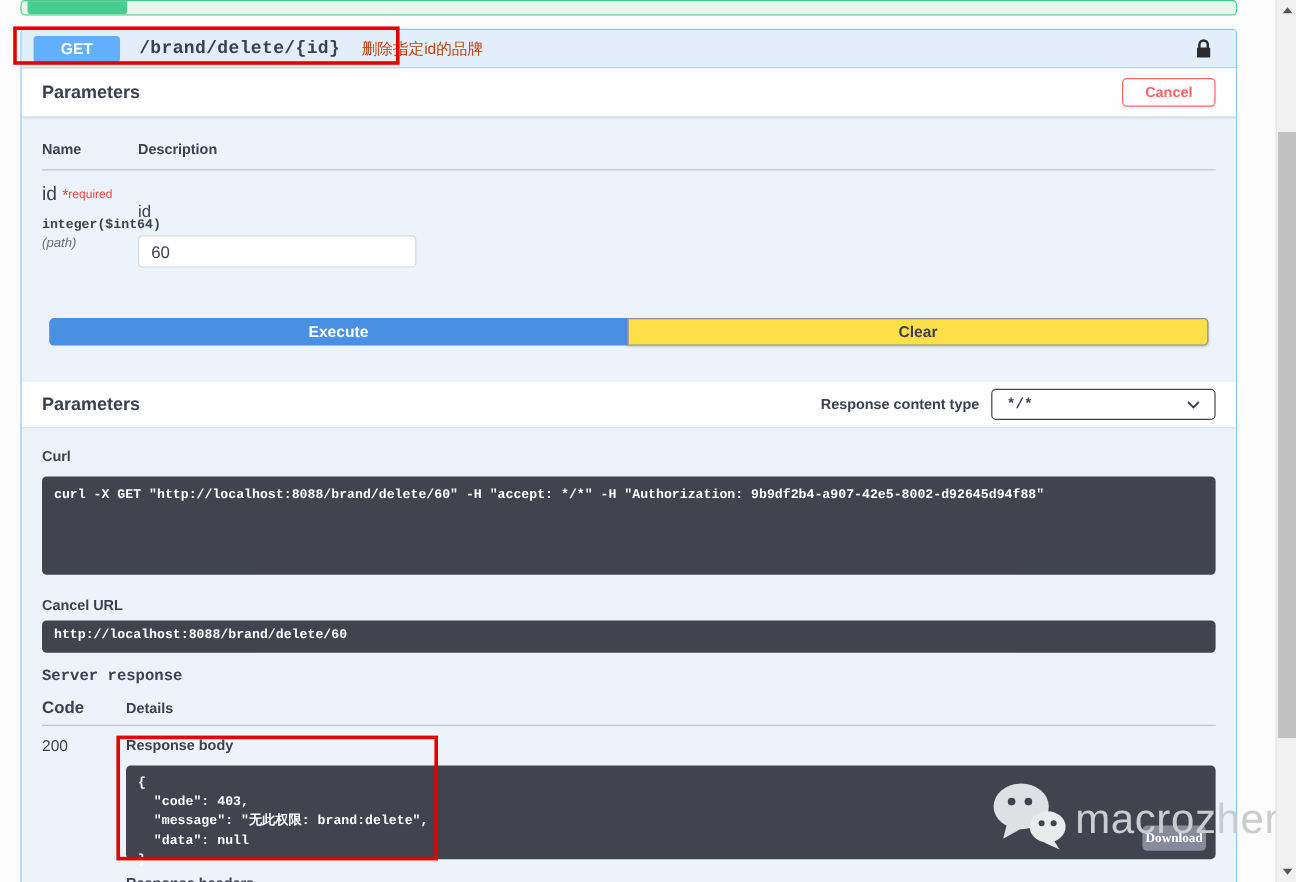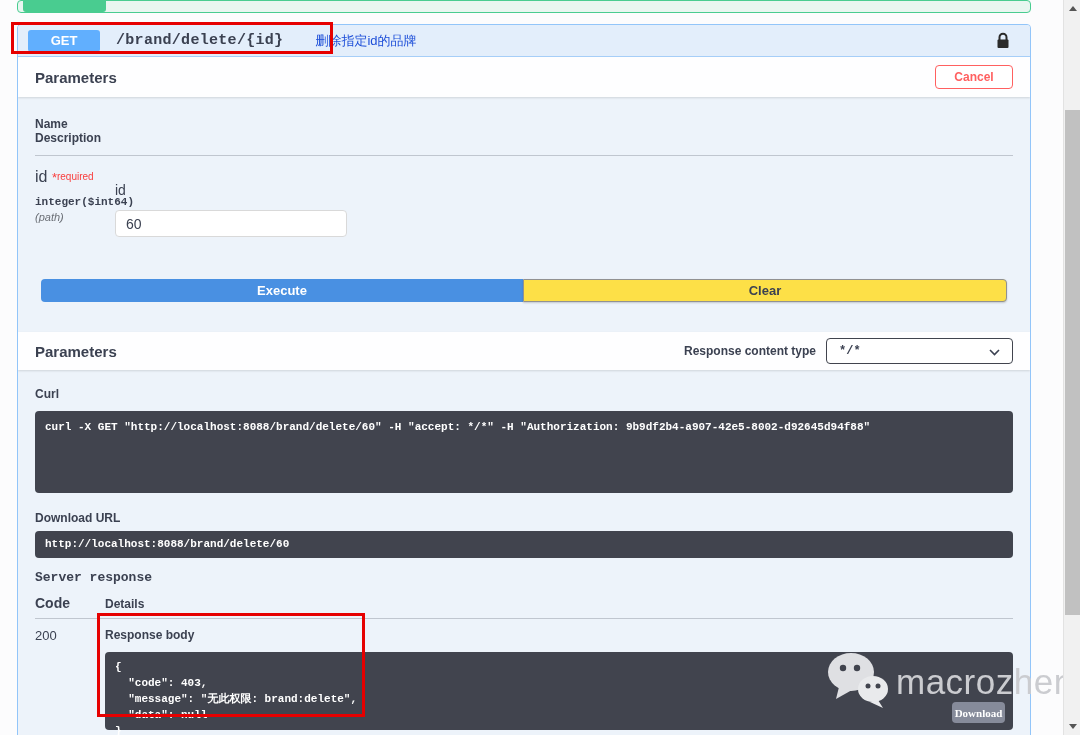--- a/index.html
+++ b/index.html
@@ -11,29 +11,29 @@
   
   .prev-opblock { height:13px; background:#e8f6f0; border:1px solid #49cc90; border-radius:4px; position:relative; overflow:hidden; }
   .prev-badge { position:absolute; left:5px; top:-10px; width:83px; height:21px; background:#49cc90; border-radius:3px; }
 
   
   .opblock { margin-top:11px; background:#edf3fa; border:1px solid #92c5f9; border-radius:4px 4px 0 0; height:712px; overflow:hidden; }
 
   .summary { height:32px; display:flex; align-items:center; padding:0 10px; background:#e3eefb; border-bottom:1px solid #a8d0fa; cursor:pointer; }
   .method-badge { width:72px; height:22px; background:#61affe; border-radius:3px; color:#fff; font-weight:bold; font-size:13px; display:flex; align-items:center; justify-content:center; }
   .path { margin-left:16px; font-family:"Liberation Mono","DejaVu Sans Mono",monospace; font-weight:bold; font-size:15px; letter-spacing:.3px; }
-  .desc { margin-left:32px; font-size:13px; color:#1d4ed8; }
+  .desc { margin-left:18px; font-size:13px; color:#c2410c; }
   .lock { margin-left:auto; margin-right:10px; display:flex; cursor:pointer; }
 
   .sec-header { height:40px; background:rgba(255,255,255,.9); display:flex; align-items:center; justify-content:space-between; padding:16px 17px; box-shadow:0 1px 2px rgba(0,0,0,.13); position:relative; }
   .sec-title { font-weight:bold; font-size:15px; }
   .cancel-btn { width:78px; height:24px; border:1px solid #ff6060; color:#ff6060; background:#fff; border-radius:4px; font-weight:bold; font-size:12px; font-family:"Liberation Sans",sans-serif; cursor:pointer; }
 
   .params-body { padding:20px 17px 0; }
-  .col-headers { display:flex; font-size:12px; font-weight:bold; padding-bottom:10px; border-bottom:1px solid rgba(59,65,81,.25);flex-direction:column; }
+  .col-headers { display:flex; font-size:12px; font-weight:bold; padding-bottom:10px; border-bottom:1px solid rgba(59,65,81,.25); }
   .col-name { width:80px; }
   .param-row { display:flex; padding-top:12px; }
   .param-left { width:80px; }
   .param-name { font-size:16px; font-weight:normal; }
   .required-star { color:#f93e3e; font-size:13px; }
   .required-label { color:#f93e3e; font-size:10px; vertical-align:2px; }
   .param-type { font-family:"Liberation Mono","DejaVu Sans Mono",monospace; font-weight:bold; font-size:11px; margin-top:10px; }
   .param-loc { font-style:italic; font-size:11px; color:#6b6f76; margin-top:3px; }
   .param-right { flex:1; padding-top:14px; font-size:14px; }
   .param-input { margin-top:12px; display:block; width:232px; height:27px; border:1px solid #d9d9d9; border-radius:4px; padding:0 10px; font-size:14px; color:#3b4151; background:#fff; font-family:"Liberation Sans",sans-serif; }
@@ -147,21 +147,21 @@
               </svg>
           </span>
         </div>
       </div>
     </div>
 
     <div class="responses-body">
       <div class="block-label">Curl</div>
       <div class="dark curl-block">curl -X GET "http://localhost:8088/brand/delete/60" -H "accept: */*" -H "Authorization: 9b9df2b4-a907-42e5-8002-d92645d94f88"</div>
 
-      <div class="block-label url-label">Download URL</div>
+      <div class="block-label url-label">Cancel URL</div>
       <div class="dark url-block">http://localhost:8088/brand/delete/60</div>
 
       <div class="server-response">Server response</div>
 
       <div class="code-headers">
         <span class="code-col">Code</span>
         <span class="details-col">Details</span>
       </div>
 
       <div class="resp-row">

